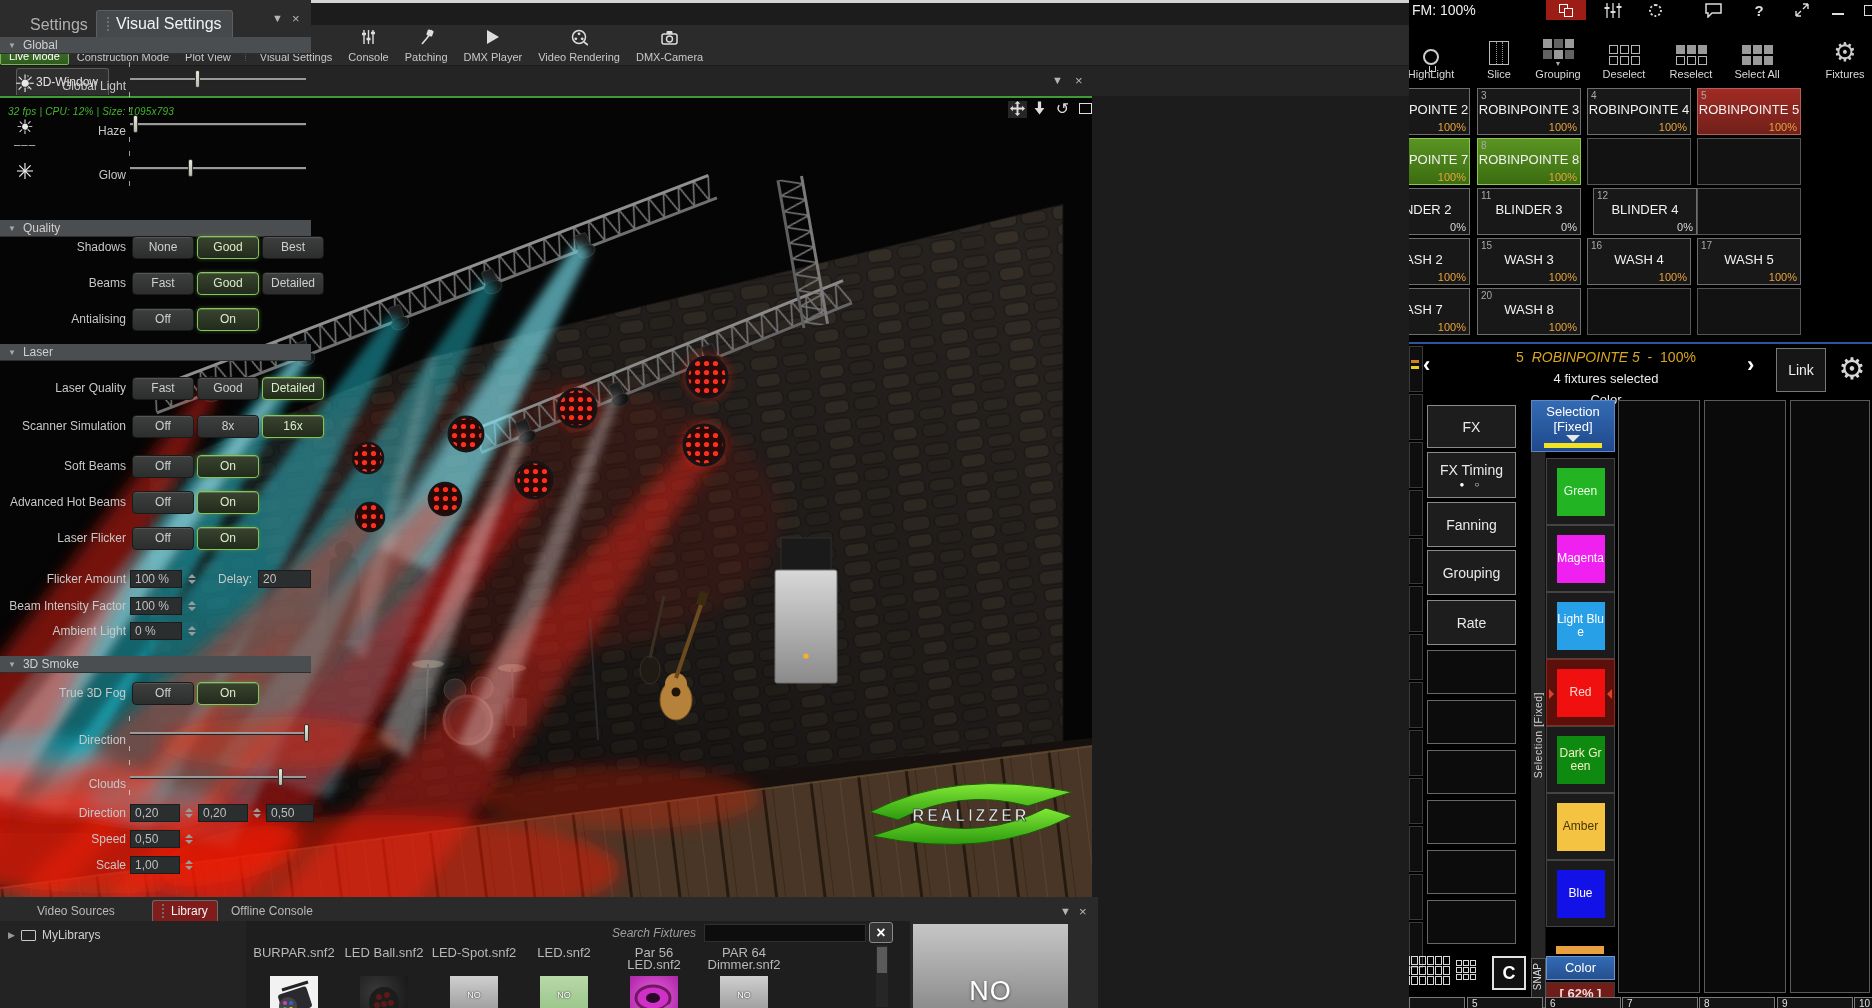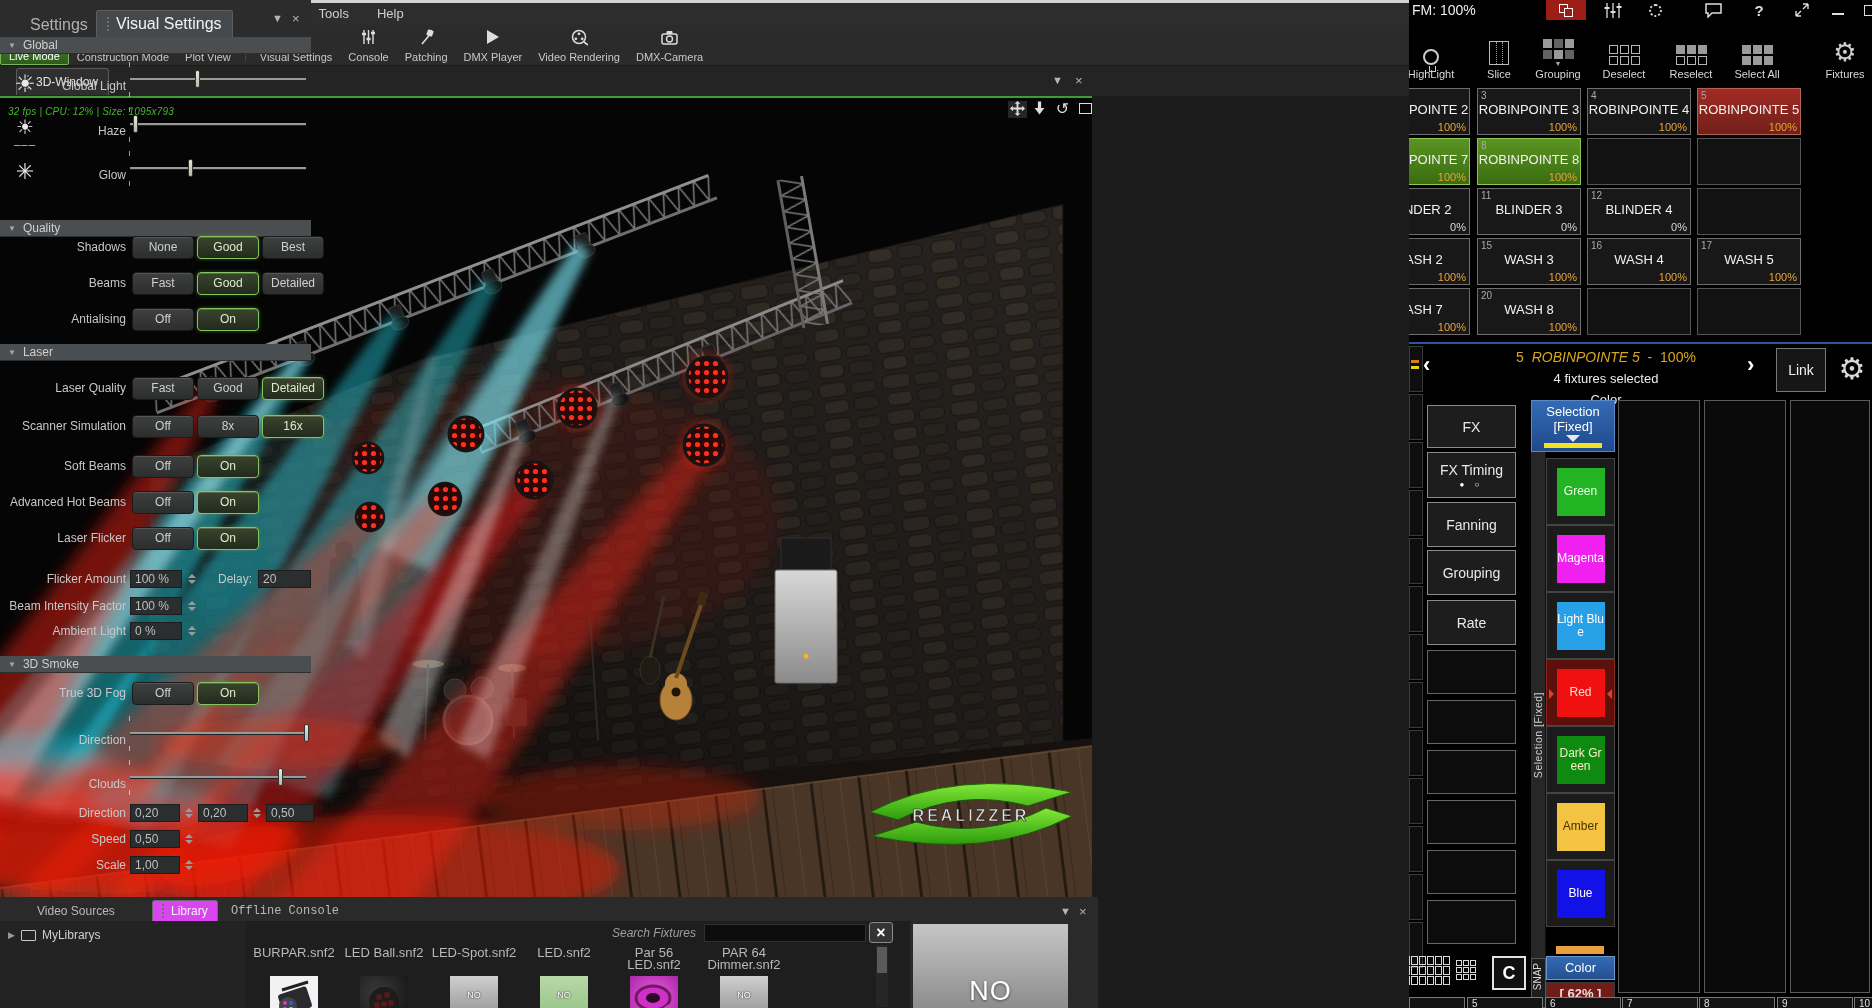--- a/index.html
+++ b/index.html
@@ -24,21 +24,21 @@
   .pane-ctl { color:#b5b5b5; font-size:11px; }
 
   #greenline { left:0; top:96px; width:1092px; height:2px; background:#3f9b33; }
   #viewport { left:0; top:98px; width:1092px; height:800px; background:#050505; overflow:hidden; }
   #vp-stats { left:8px; top:8px; color:#46b52e; font-size:10px; letter-spacing:.2px;font-style:italic; }
   .vp-icon { position:absolute; top:3px; width:19px; height:17px; color:#ddd; font-size:14px; text-align:center; line-height:16px; }
 
   
   #bottompanel { left:0; top:897px; width:1098px; height:111px; background:#2a2a2a; }
   .bp-tab { position:absolute; top:3px; height:21px; font-size:12px; color:#b8b8b8; display:flex; align-items:center; gap:5px; padding:0 9px; }
-  .bp-tab.active { background:#d946ef; border:1px solid #6a6a6a; border-bottom:none; color:#f2f2f2; border-radius:3px 3px 0 0; }
+  .bp-tab.active { background:#7f1d1d; border:1px solid #6a6a6a; border-bottom:none; color:#f2f2f2; border-radius:3px 3px 0 0; }
   #tree { left:0; top:24px; width:246px; height:87px; background:#232323; }
   #liblist { left:246px; top:24px; width:664px; height:87px; background:#1e1e1e; overflow:hidden; }
   .lib-name { position:absolute; top:26px; width:88px; text-align:center; color:#b8b8b8; font-size:13px; line-height:12px; }
   .lib-thumb { position:absolute; top:55px; width:48px; height:48px; }
   .no-mini { position:absolute; left:0; right:0; top:14px; text-align:center; font-size:9px; color:#fff; text-shadow:0 0 2px #000; }
   #preview { left:913px; top:27px; width:155px; height:84px; background:linear-gradient(#c6c6c6,#8d8d8d); }
   #preview span { position:absolute; left:0; right:0; top:52px; text-align:center; font-size:27px; color:#fff; text-shadow:0 1px 3px #00000088; letter-spacing:1px; }
 
   
   #settings { left:1098px; top:60px; width:311px; height:948px; background:#3b3e40; overflow:hidden; }
@@ -122,29 +122,20 @@
   .slice-ic { width:20px; height:24px; border:1px solid #bbb; position:relative; }
   .slice-ic::before, .slice-ic::after { content:""; position:absolute; top:0; bottom:0; border-left:1px dotted #999; }
   .slice-ic::before { left:6px; } .slice-ic::after { left:12px; }
 </style>
 </head>
 <body>
 
 <div id="app">
   <div id="titlestrip" class="abs"></div>
 
-  <div id="menubar" class="abs">
-    <span class="menu-item">File</span>
-    <span class="menu-item">Editor</span>
-    <span class="menu-item">Input</span>
-    <span class="menu-item">View</span>
-    <span class="menu-item">Windows</span>
-    <span class="menu-item">Tools</span>
-    <span class="menu-item">Help</span>
-  </div>
 
   <div id="toolbar" class="abs">
     <div class="tb-btn active">
       <span class="ticon">
         <svg width="20" height="14" viewBox="0 0 20 14">
             <path d="M1 7 Q10 -2 19 7 Q10 16 1 7Z" fill="none" stroke="#fff" stroke-width="1.6"></path>
             <circle cx="10" cy="7" r="3" fill="#fff"></circle>
           </svg>
       </span>
         <span>Live Mode</span>
@@ -417,21 +408,21 @@
   </div>
 
   <div id="bottompanel" class="abs">
     <div class="bp-tab" style="left:28px;">
       <span>Video Sources</span>
     </div>
     <div class="bp-tab active" style="left:152px;">
       <span class="grip"></span>
       <span>Library</span>
     </div>
-    <div class="bp-tab" style="left:222px;font-family:Liberation Mono, monospace;">
+    <div class="bp-tab" style="left:222px;">
       <span>Offline Console</span>
     </div>
     <span class="pane-ctl abs" style="left:1060px; top:8px;">▼</span>
     <span class="pane-ctl abs" style="left:1079px; top:7px; font-size:13px;">×</span>
 
     <div id="tree" class="abs">
       <div class="abs" style="left:8px; top:7px; display:flex; align-items:center; gap:6px;">
         <span style="color:#9a9a9a; font-size:9px;">▶</span>
         <span style="display:inline-block; width:15px; height:11px; border:1.5px solid #c8c8c8; border-radius:1px; position:relative;"></span>
         <span style="color:#cfcfcf; font-size:12px;">MyLibrarys</span>
@@ -777,21 +768,21 @@
     <div class="cell dim" style="left:-43px; top:102px;">
         <span class="idx"></span>
         <span class="nm">BLINDER 2</span>
         <span class="pct">0%</span>
       </div>
     <div class="cell dim" style="left:68px; top:102px;">
         <span class="idx">11</span>
         <span class="nm">BLINDER 3</span>
         <span class="pct">0%</span>
       </div>
-    <div class="cell dim" style="left:178px; top:102px;">
+    <div class="cell dim" style="left:184px; top:102px;">
         <span class="idx">12</span>
         <span class="nm">BLINDER 4</span>
         <span class="pct">0%</span>
       </div>
     <div class="cell empty" style="left:288px; top:102px;"></div>
     <div class="cell" style="left:-43px; top:152px;">
         <span class="idx"></span>
         <span class="nm">WASH 2</span>
         <span class="pct">100%</span>
       </div>

